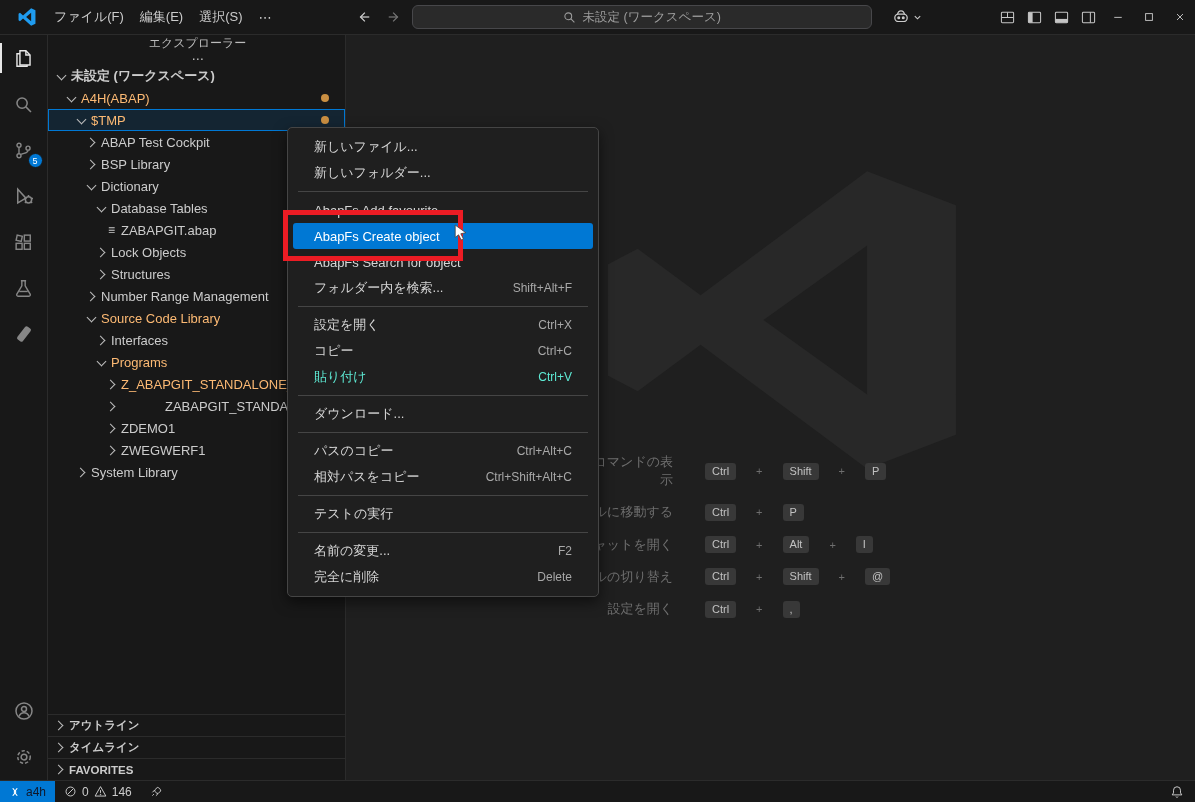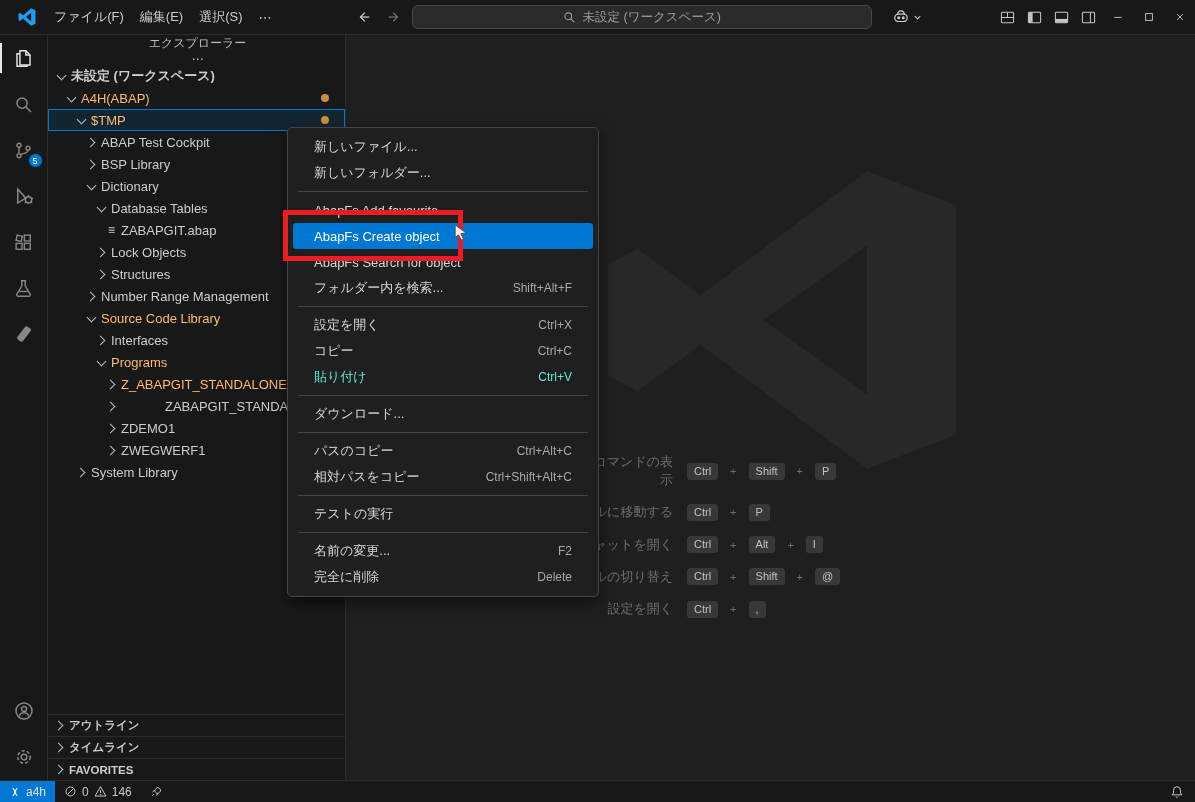--- a/index.html
+++ b/index.html
@@ -67,21 +67,21 @@
   .panel-header { height:22px; display:flex; align-items:center; border-top:1px solid #2b2b2b;
     font-weight:700; font-size:11.5px; padding-left:4px; color:#cccccc; background:#181818; }
 
   
   .editor { position:absolute; left:347px; top:35px; right:0; bottom:22px; background:#1f1f1f; z-index:1; }
   .watermark { position:absolute; left:250px; top:130px; width:370px; height:310px; }
   .hints { position:absolute; left:0; right:0; top:418px; display:flex; flex-direction:column;
     gap:14px; align-items:center; }
   .hint-row { display:flex; align-items:center; width:480px; }
   .hint-label { width:142px; text-align:right; color:#6e6e6e; font-size:13px; line-height:1.4; margin-right:14px; flex:none; }
-  .hint-keys { display:flex; align-items:center; gap:12px; }
+  .hint-keys { display:flex; align-items:center; gap:20px;margin-left:18px; }
   .key { background:#383838; color:#c2c2c2; border-radius:3px; padding:3px 7px; font-size:11px;
     font-family:inherit; line-height:1; }
   .kplus { color:#6e6e6e; font-size:11px; }
 
   
   .context-menu { position:absolute; left:287px; top:127px; width:312px; background:#1f1f1f;
     border:1px solid #454545; border-radius:5px; box-shadow:0 5px 14px rgba(0,0,0,.55);
     padding:6px 0; z-index:50; font-size:13px; }
   .menu-item { height:26px; margin:0 5px; padding:0 21px; display:flex; align-items:center;
     justify-content:space-between; border-radius:3px; color:#d6d6d6; white-space:nowrap; }
@@ -92,21 +92,21 @@
   .menu-sep { height:1px; background:#454545; margin:5px 10px; }
 
   
   .annotation-box { position:absolute; left:283px; top:210px; width:180px; height:51px;
     border:5px solid #ec1c24; z-index:60; pointer-events:none; }
   .annotation-cursor { position:absolute; left:452px; top:224px; z-index:61; pointer-events:none; }
 
   
   .statusbar { position:absolute; left:0; right:0; bottom:0; height:22px; background:#181818;
     border-top:1px solid #2b2b2b; display:flex; align-items:center; font-size:12px; color:#cccccc; z-index:10; }
-  .sb-remote { height:100%; background:#0078d4; color:#e5e5e5; display:flex; align-items:center;
+  .sb-remote { height:100%; background:#0078d4; color:#0f172a; display:flex; align-items:center;
     gap:5px; padding:0 9px; }
   .sb-problems { display:flex; align-items:center; gap:5px; padding:0 9px; }
   .sb-item-icon { display:flex; align-items:center; color:#cccccc; }
   .sb-right { margin-left:auto; padding-right:11px; display:flex; align-items:center; }
 </style>
 </head>
 <body>
 
 <div class="window">
 

